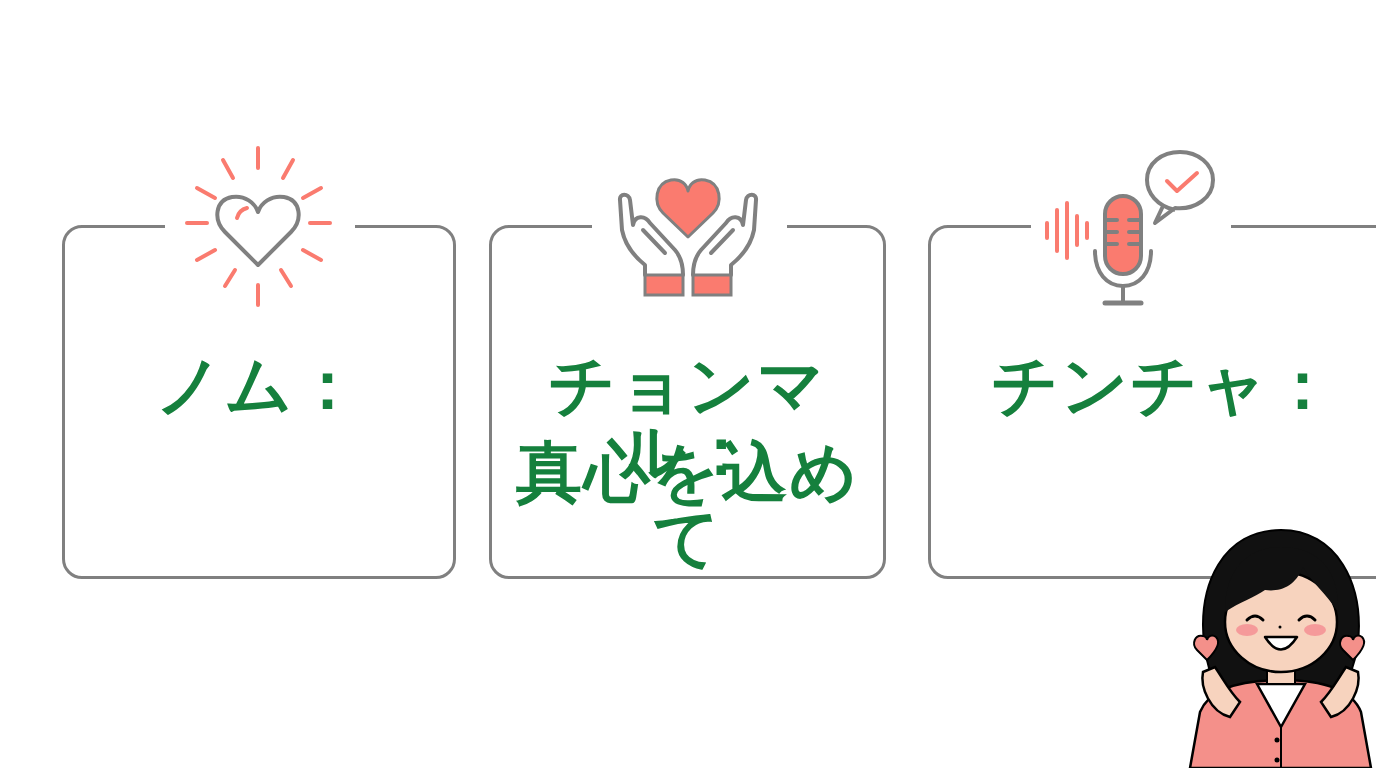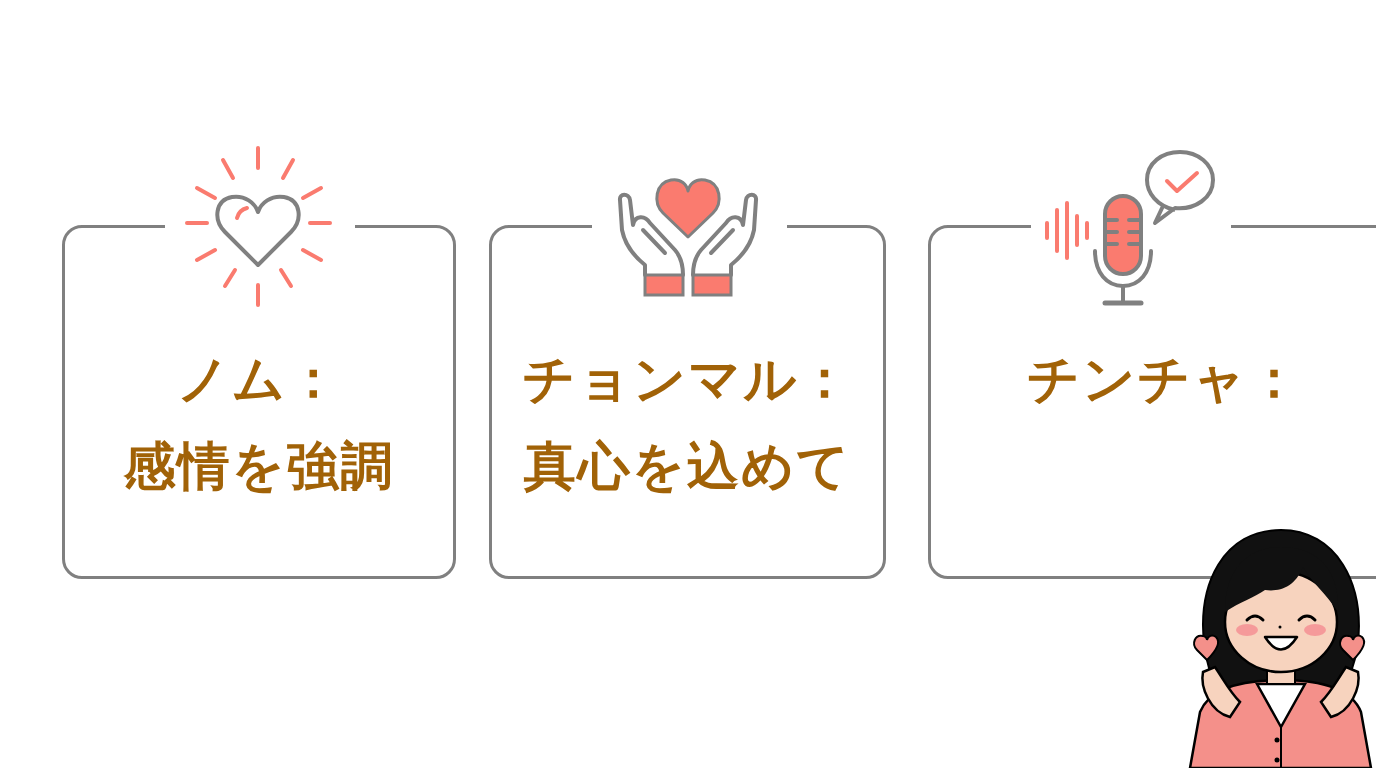--- a/index.html
+++ b/index.html
@@ -10,34 +10,33 @@
   .card {
     position:absolute; top:225px; height:354px;
     border:3px solid #808080; border-radius:20px; box-sizing:border-box; background:#fff;
   }
   .gap {
     position:absolute; top:-4px; height:6px; background:#fff;
   }
   .icon { position:absolute; }
   .title {
     position:absolute; left:0; right:0; text-align:center;
-    font-weight:bold; color:#a16207; font-size:52px; line-height:1;
+    font-weight:bold; color:#15803d; font-size:66px; line-height:1;
     letter-spacing:2px;
   }
   .line1 { top:125px; }
   .line2 { top:212px; }
   .character { position:absolute; left:1185px; top:522px; }
 </style>
 </head>
 <body>
 
 <div class="card" style="left:62px; width:394px;">
   <div class="gap" style="left:100px; width:190px;"></div>
   <div class="title line1">ノム：</div>
-  <div class="title line2">感情を強調</div>
 </div>
 <svg class="icon" style="left:175px; top:140px;" width="170" height="170" viewBox="0 0 170 170">
   <g stroke="#FA7B6F" stroke-width="4" stroke-linecap="round">
     <line x1="83" y1="8" x2="83" y2="28"></line>
     <line x1="83" y1="145" x2="83" y2="165"></line>
     <line x1="12" y1="83" x2="32" y2="83"></line>
     <line x1="135" y1="83" x2="155" y2="83"></line>
     <line x1="48" y1="20" x2="58" y2="38"></line>
     <line x1="118" y1="20" x2="108" y2="38"></line>
     <line x1="22" y1="48" x2="40" y2="58"></line>

